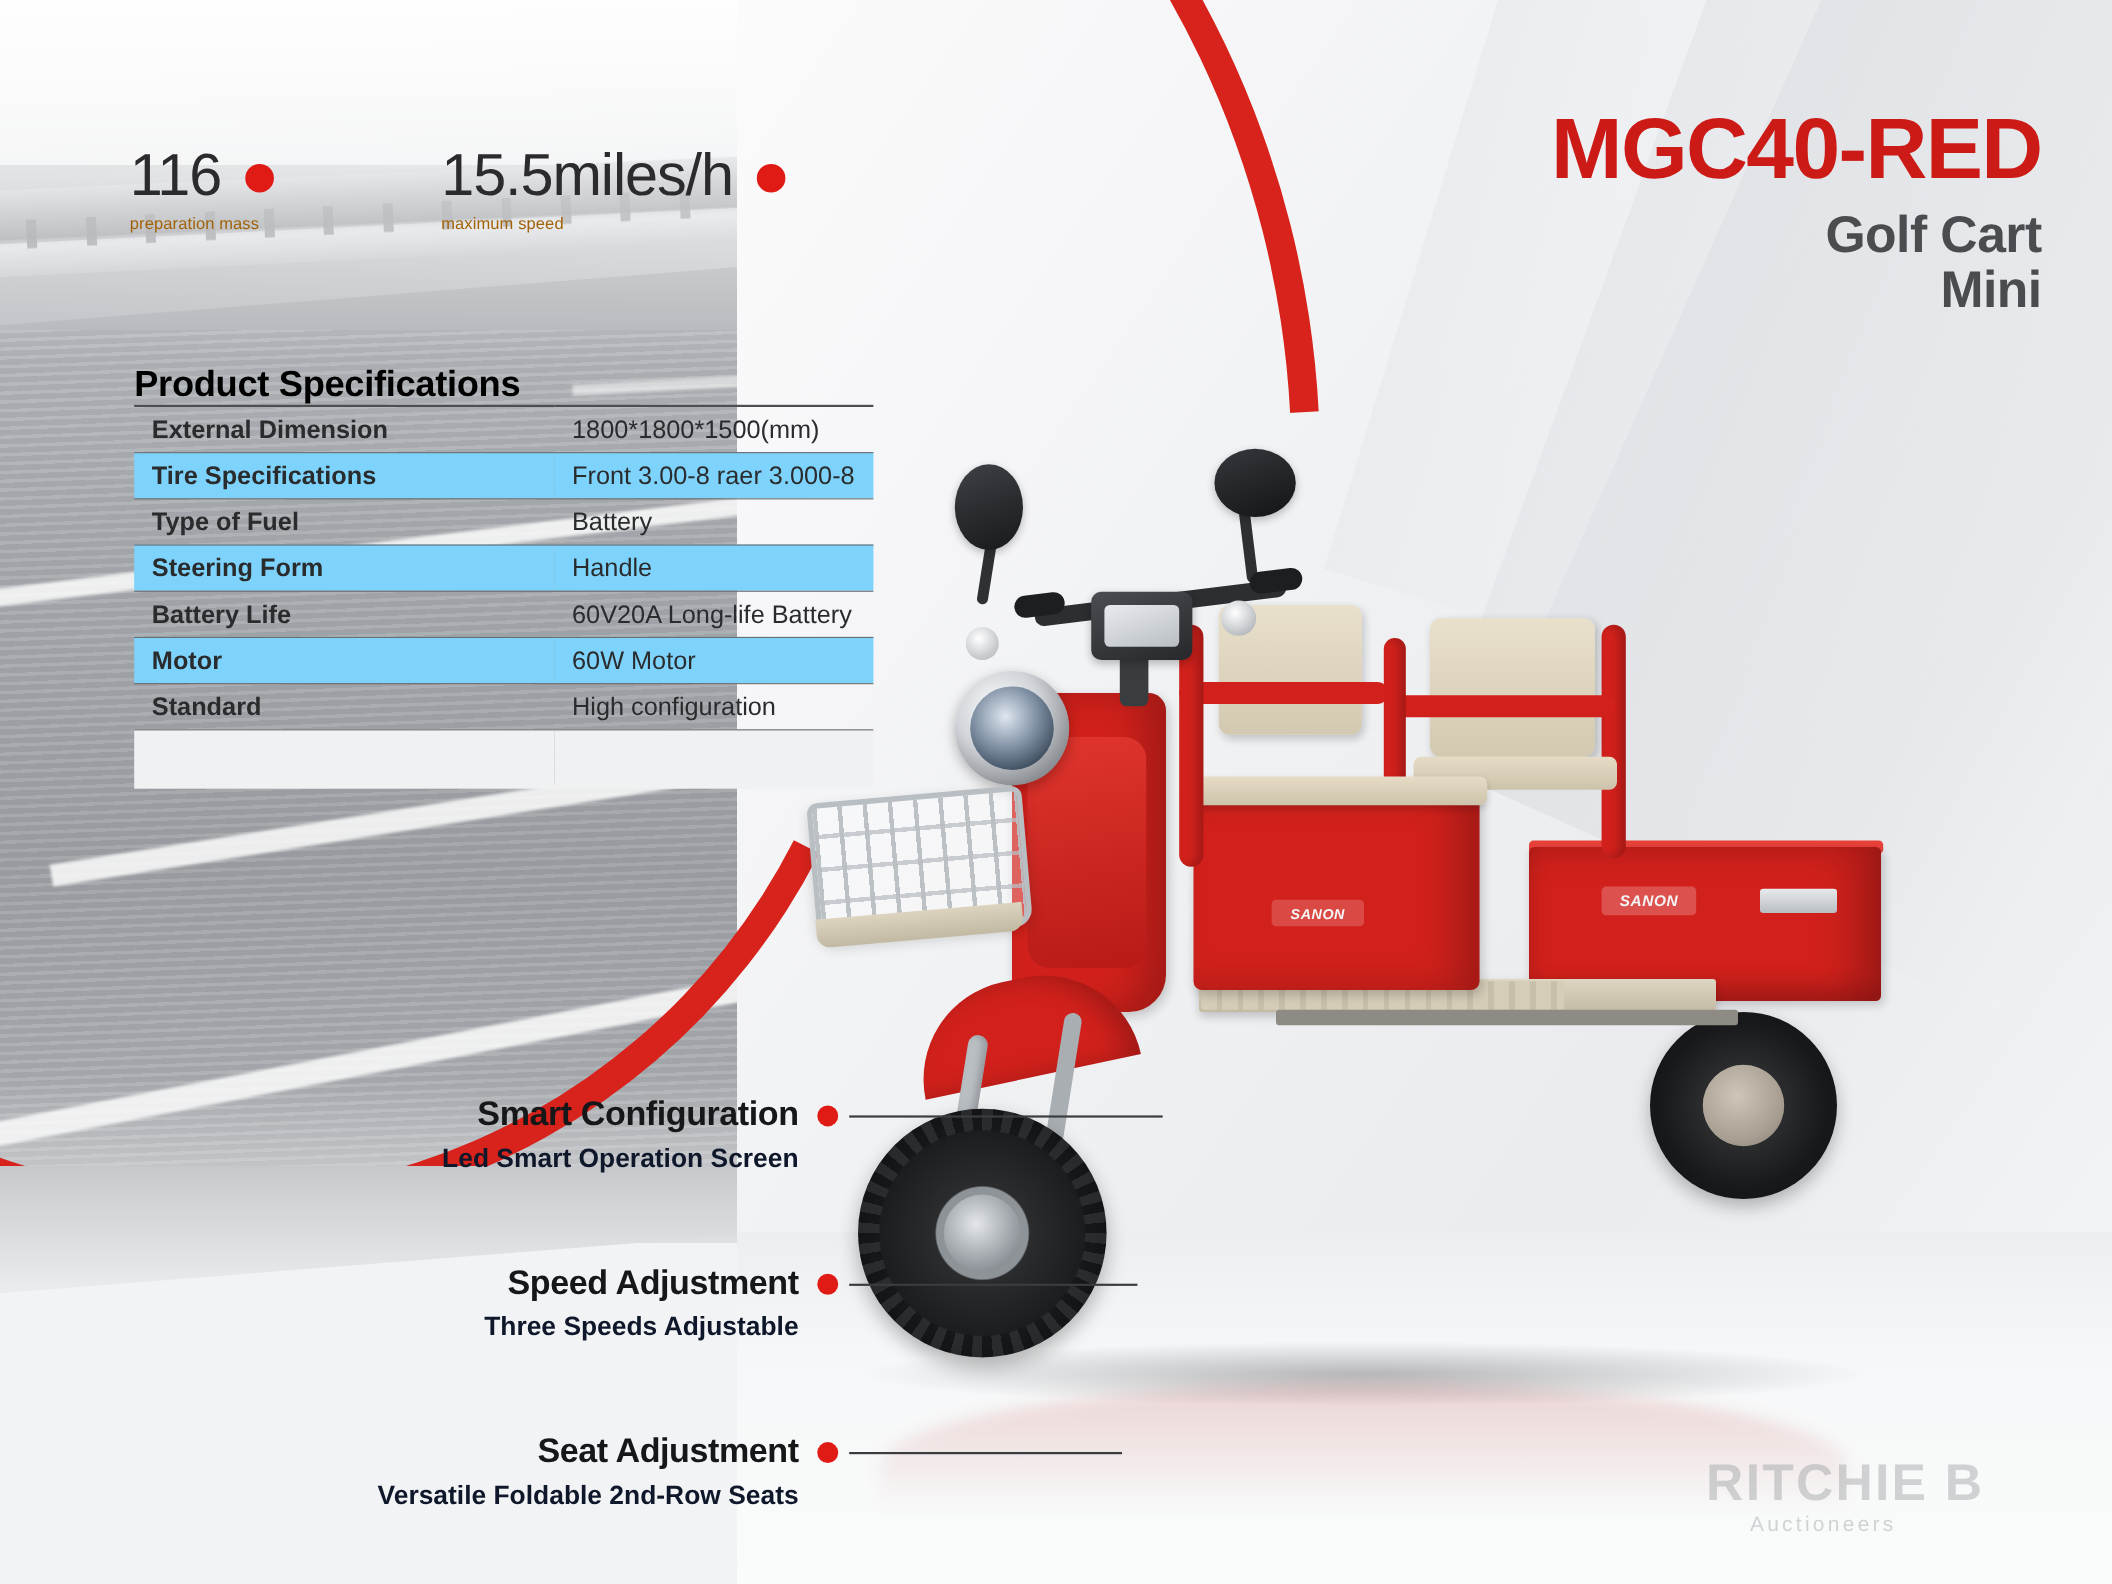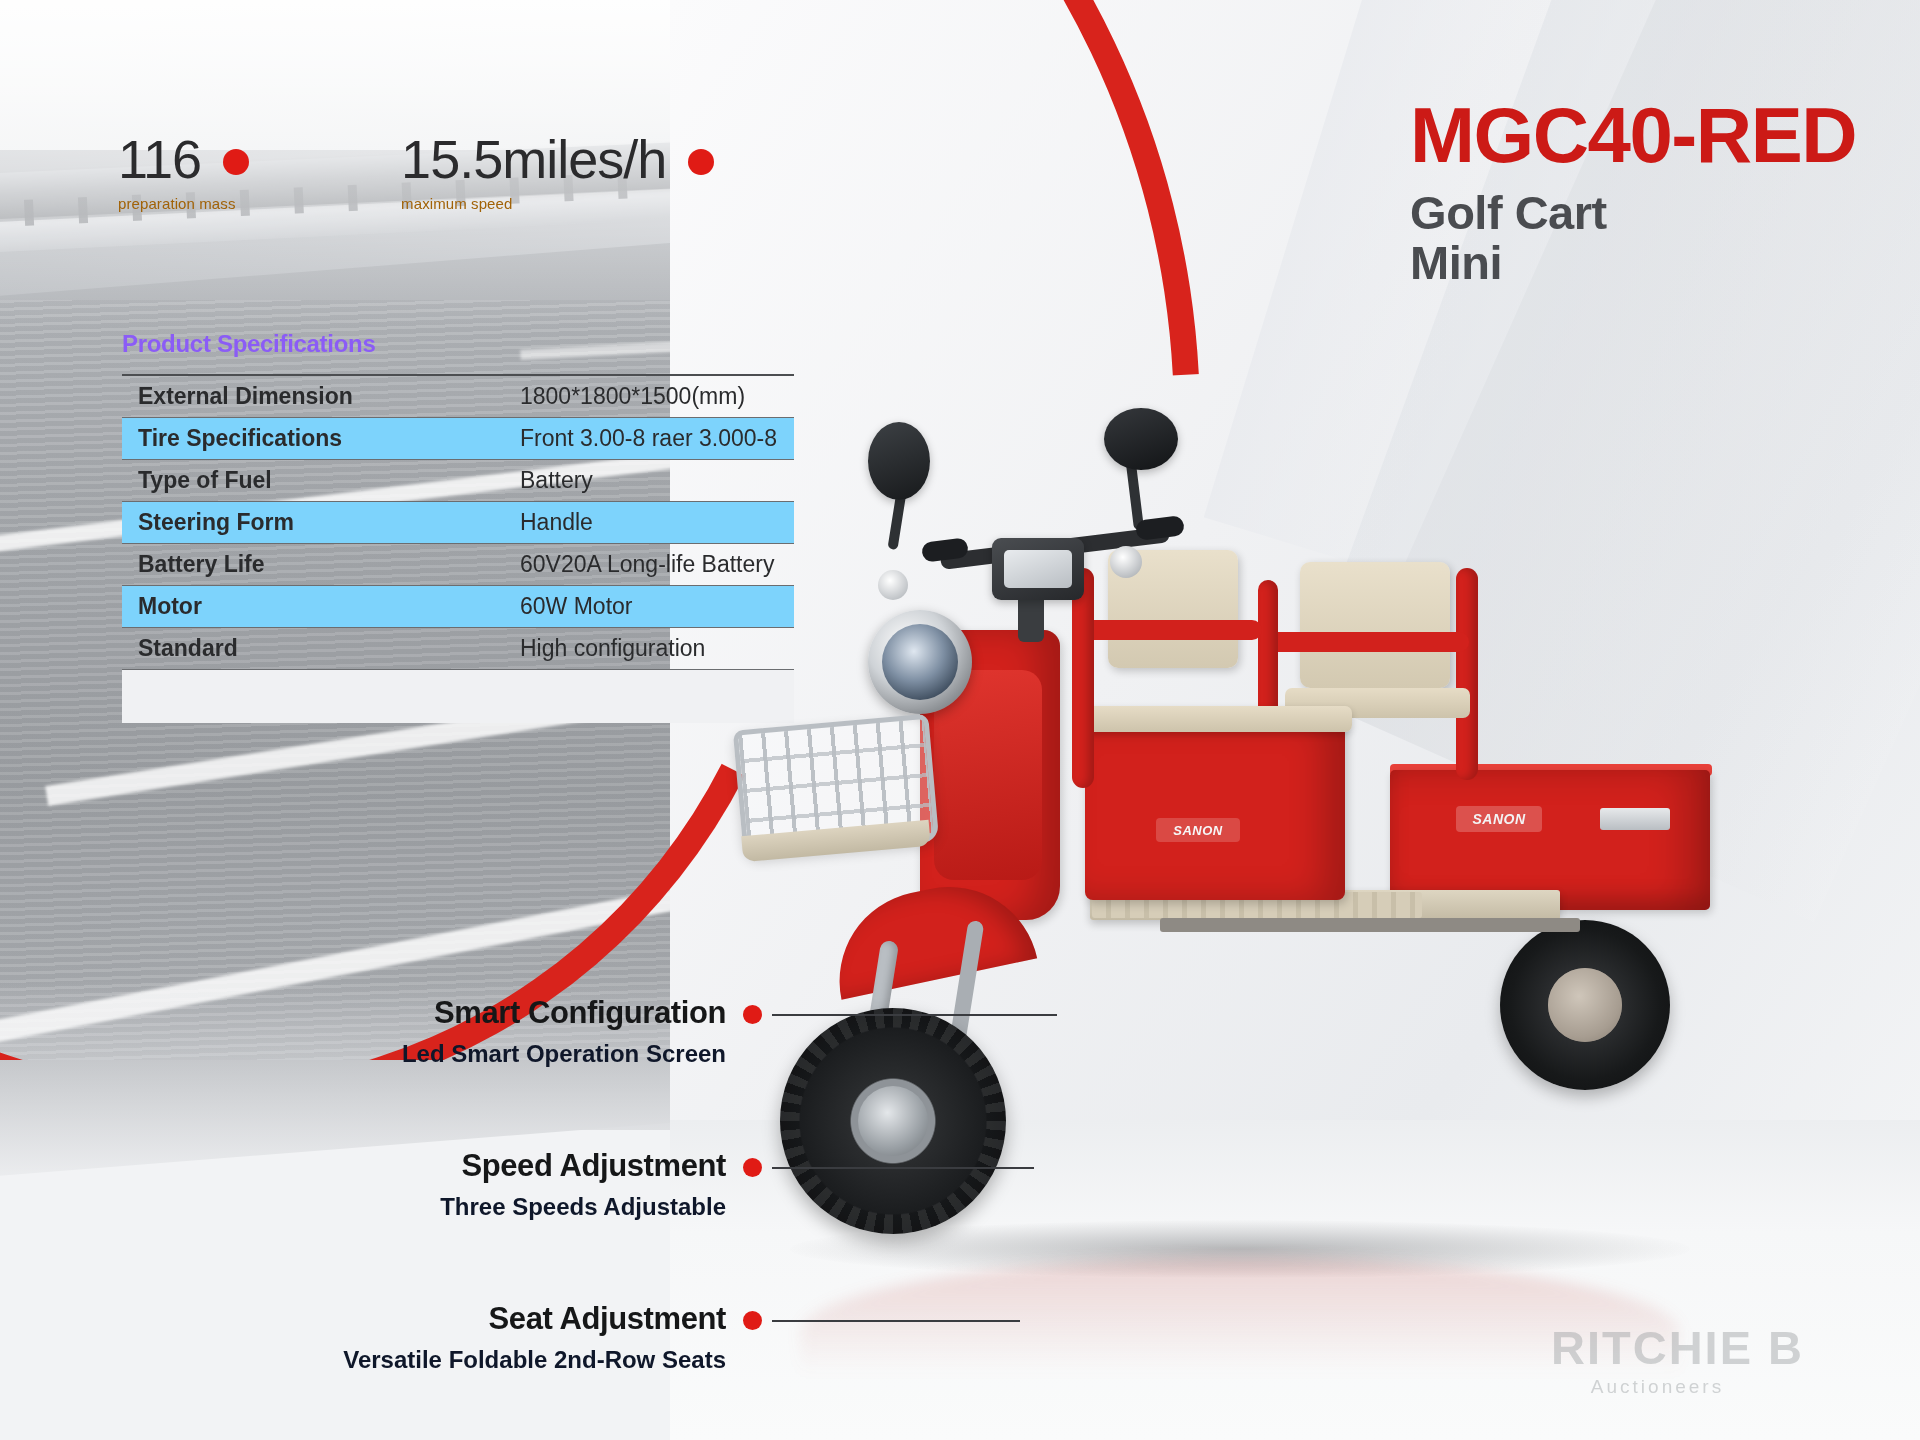--- a/index.html
+++ b/index.html
@@ -74,35 +74,35 @@
   #stats{position:absolute;left:118px;top:132px;display:flex;align-items:center;gap:152px;}
   .stat{position:relative;}
   .stat-row{display:flex;align-items:center;gap:22px;}
   .stat-val{font-size:54px;font-weight:400;color:#2b2b2d;letter-spacing:-1px;line-height:1;}
   .stat-dot{width:26px;height:26px;border-radius:50%;background:#e01b15;flex:none;
     margin-top:6px;}
   .stat-cap{font-size:15px;color:#a16207;margin-top:9px;letter-spacing:.1px;}
 
   
   #spec{position:absolute;left:122px;top:330px;width:672px;}
-  #spec-title{font-size:24px;font-weight:bold;color:#8b5cf6;letter-spacing:-.3px;
-    margin-bottom:16px;}
+  #spec-title{font-size:33px;font-weight:bold;color:#000000;letter-spacing:-.3px;
+    margin-bottom:0;}
   #spec-table{width:100%;border-collapse:collapse;}
   #spec-table tr{height:42px;}
   #spec-table td{font-size:23px;color:#2a2b2d;
     border-top:1.6px solid #6b6d70;border-bottom:1.6px solid #6b6d70;
     padding:0 16px;vertical-align:middle;}
   #spec-table td.k{font-weight:bold;width:382px;}
   #spec-table tr.alt td{background:#7dd3fc;}
   #spec-table tr.blank td{background:#f0f1f3;border-top:1.6px solid #6b6d70;
     border-bottom:none;height:54px;}
   #spec-table tr:first-child td{border-top:2.2px solid #4c4e51;}
 
   
-  #title-block{position:absolute;right:64px;top:96px;}
+  #title-block{position:absolute;right:64px;top:96px;text-align:right;}
   #model-name{font-size:78px;font-weight:bold;color:#cc1a16;letter-spacing:-1.5px;
     line-height:1;white-space:nowrap;}
   #product-line{margin-top:14px;font-size:47px;font-weight:bold;color:#4a4c50;
     line-height:1.07;letter-spacing:-.5px;}
 
   
   #features{position:absolute;left:150px;top:995px;width:640px;}
   .feature{position:relative;text-align:right;margin-bottom:80px;padding-right:64px;}
   .f-title{font-size:31px;font-weight:bold;color:#161718;letter-spacing:-.4px;}
   .f-sub{font-size:24px;font-weight:bold;color:#0f172a;margin-top:9px;}

